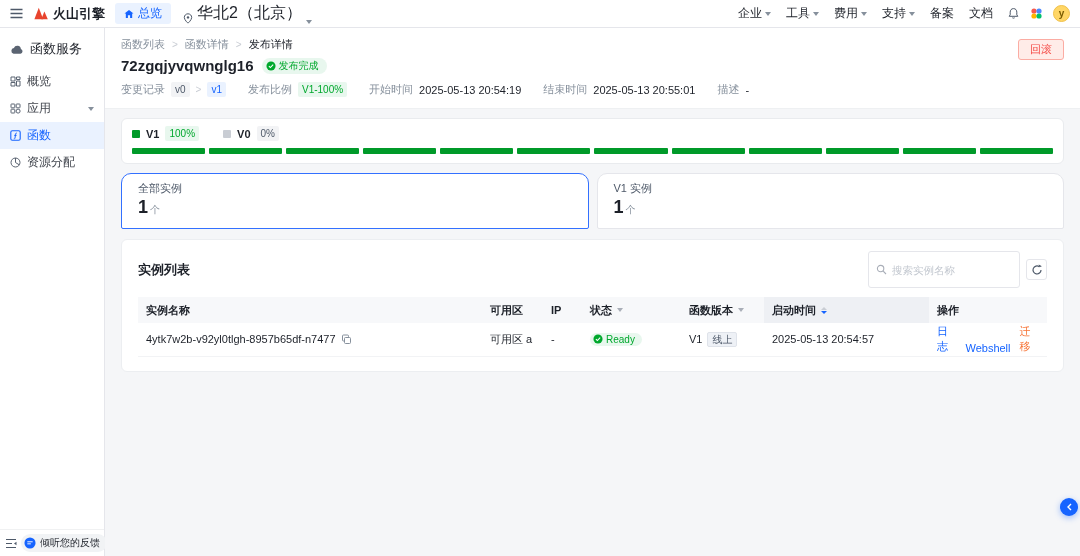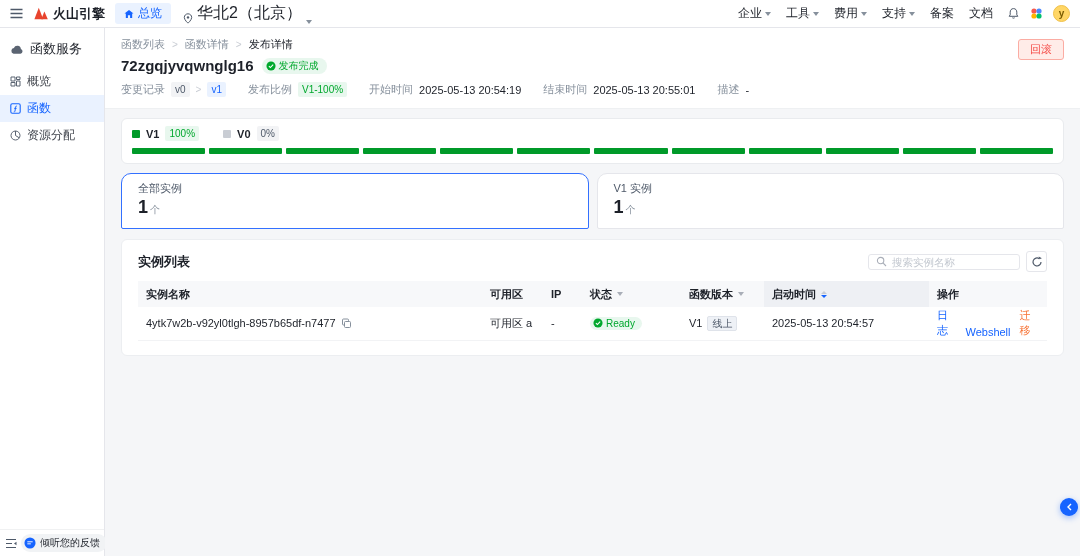--- a/index.html
+++ b/index.html
@@ -68,21 +68,21 @@
 .tab-card{flex:1;background:#fff;border:1px solid #e5e6eb;border-radius:10px 10px 2px 2px;padding:7px 16px 8px;cursor:pointer;}
 .tab-card.active{border:1.5px solid #3370ff;}
 .tab-label{font-size:11px;color:#4e5969;}
 .tab-count{font-size:18px;font-weight:bold;color:#1d2129;margin-top:1px;line-height:20px;}
 .tab-count .unit{font-size:10px;color:#86909c;font-weight:normal;margin-left:2px;}
 
 .list-card{background:#fff;border:1px solid #eceef1;border-radius:6px;margin-top:10px;padding:11px 16px 14px;}
 .list-head{display:flex;align-items:center;}
 .list-title{font-size:13px;font-weight:bold;}
 .list-tools{margin-left:auto;display:flex;align-items:center;gap:6px;}
-.table-search{display:flex;align-items:center;gap:5px;width:152px;height:16px;border:1px solid #e5e6eb;border-radius:3px;padding:0 7px;}
+.table-search{display:flex;align-items:center;gap:5px;width:152px;height:37px;border:1px solid #e5e6eb;border-radius:3px;padding:0 7px;}
 .table-search input{border:none;outline:none;width:100%;font-size:10.5px;font-family:inherit;}
 .table-search input::placeholder{color:#c2c7cf;}
 .refresh-btn{width:21px;height:21px;border:1px solid #e5e6eb;border-radius:3px;background:#fff;display:flex;align-items:center;justify-content:center;cursor:pointer;}
 
 table{width:100%;border-collapse:collapse;margin-top:9px;table-layout:fixed;}
 th{background:#f7f8fa;font-size:11px;font-weight:bold;color:#1d2129;text-align:left;height:26px;padding:0 8px;}
 th.sorted{background:#eef0f4;}
 td{font-size:11px;height:33px;padding:0 8px;border-bottom:1px solid #f2f3f5;color:#1d2129;}
 .th-inner{display:flex;align-items:center;gap:5px;}
 .filter-tri{width:0;height:0;border-left:3.5px solid transparent;border-right:3.5px solid transparent;border-top:4px solid #a9aeb8;cursor:pointer;}
@@ -193,20 +193,32 @@
         </span>
         <span>函数服务</span>
       </div>
       <div class="sb-item">
         <span class="icon-wrap">
           <svg width="11" height="11" viewBox="0 0 11 11">
               <path d="M1 1 h4 v4 h-4 Z M6.5 1 h3.5 v2.5 h-3.5 Z M6.5 5 h3.5 v5 h-3.5 Z M1 6.5 h4 v3.5 h-4 Z" fill="none" stroke="#5b6472" stroke-width="1"></path>
             </svg>
         </span>
         <span>概览</span>
+      </div>
+      <div class="sb-item">
+        <span class="icon-wrap">
+          <svg width="11" height="11" viewBox="0 0 11 11">
+              <rect x="1" y="1" width="3.8" height="3.8" rx="0.5" fill="none" stroke="#5b6472"></rect>
+              <rect x="6.2" y="1" width="3.8" height="3.8" rx="0.5" fill="none" stroke="#5b6472"></rect>
+              <rect x="1" y="6.2" width="3.8" height="3.8" rx="0.5" fill="none" stroke="#5b6472"></rect>
+              <circle cx="8.1" cy="8.1" r="2" fill="none" stroke="#5b6472"></circle>
+            </svg>
+        </span>
+        <span>应用</span>
+        <span class="caret"></span>
       </div>
       <div class="sb-item active">
         <span class="icon-wrap">
           <svg width="11" height="11" viewBox="0 0 11 11">
               <rect x="0.8" y="0.8" width="9.4" height="9.4" rx="1.5" fill="none" stroke="#1664ff" stroke-width="1.1"></rect>
               <path d="M6.8 3 C5.6 3 5.6 3.8 5.5 4.6 L5 8 C4.9 8.8 4.4 8.9 3.8 8.9 M4.2 5.3 H6.6" stroke="#1664ff" fill="none" stroke-width="1"></path>
             </svg>
         </span>
         <span>函数</span>
       </div>

